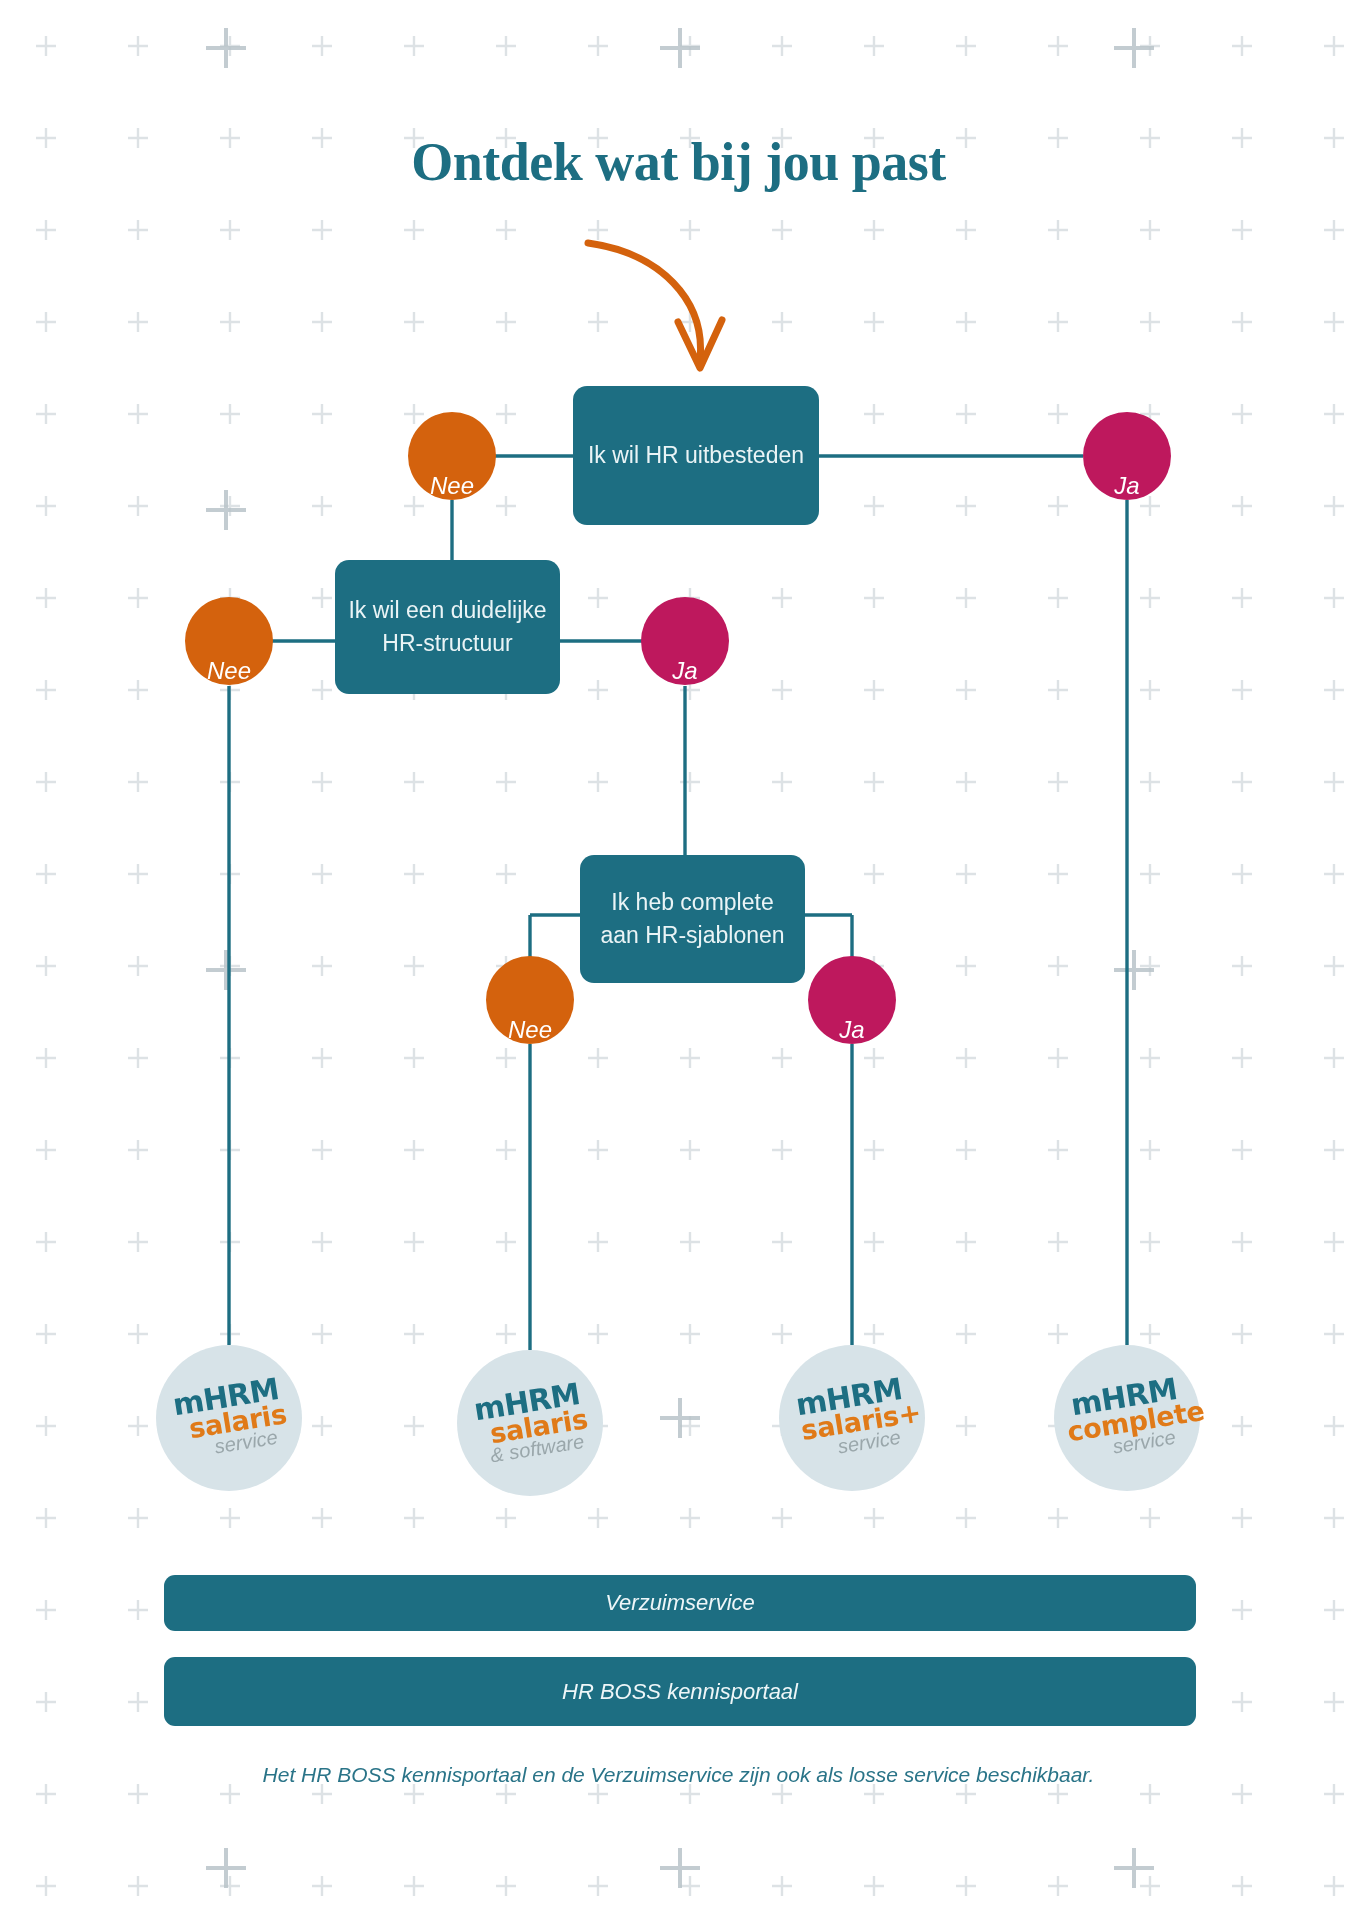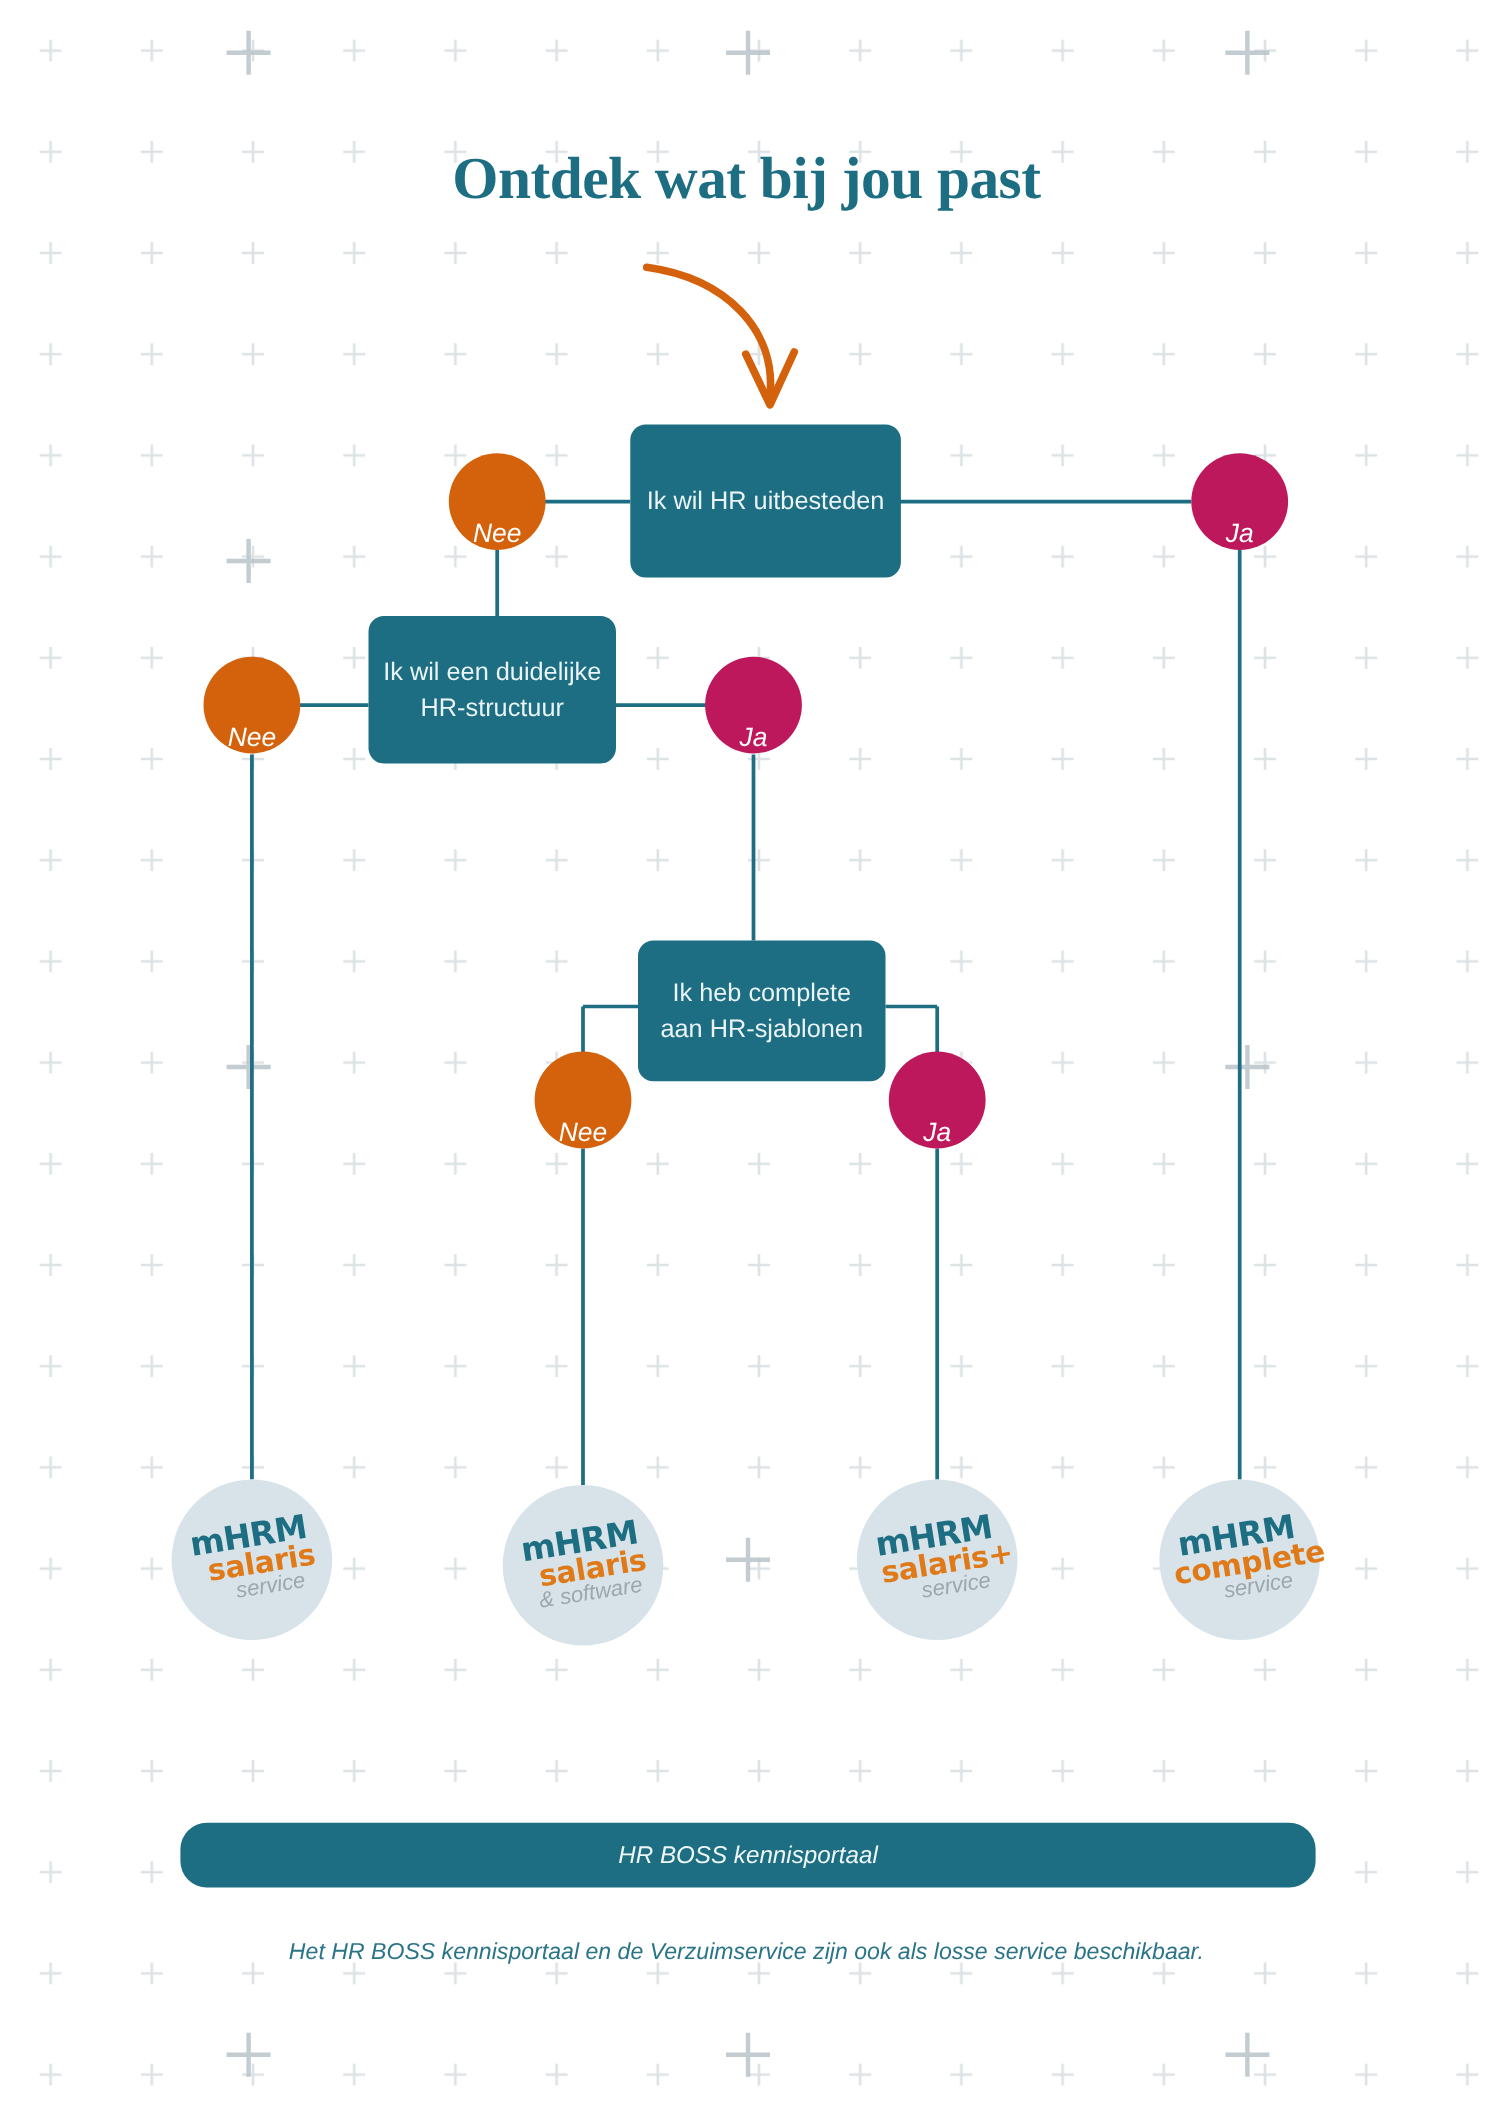--- a/index.html
+++ b/index.html
@@ -249,21 +249,24 @@
     </div>
 
     <div class="logo" style="left:1054px;top:1345px;">
       <div class="logo-inner">
         <span class="lg1">mHRM</span>
         <span class="lg2">complete</span>
         <span class="lg3">service</span>
       </div>
     </div>
 
-
-    <div class="bar" style="left:164px;top:1657px;width:1032px;height:59px;border-radius:24px;">
+    <div class="bar" style="left:164px;top:1575px;width:1032px;height:56px;">
+      <span>Verzuimservice</span>
+    </div>
+
+    <div class="bar" style="left:164px;top:1657px;width:1032px;height:69px;">
       <span>HR BOSS kennisportaal</span>
     </div>
 
     <div class="note" style="top:1743px;">Het HR BOSS kennisportaal en de Verzuimservice zijn ook als losse service beschikbaar.</div>
 
   </div>
 </div>
 
 </body></html>

